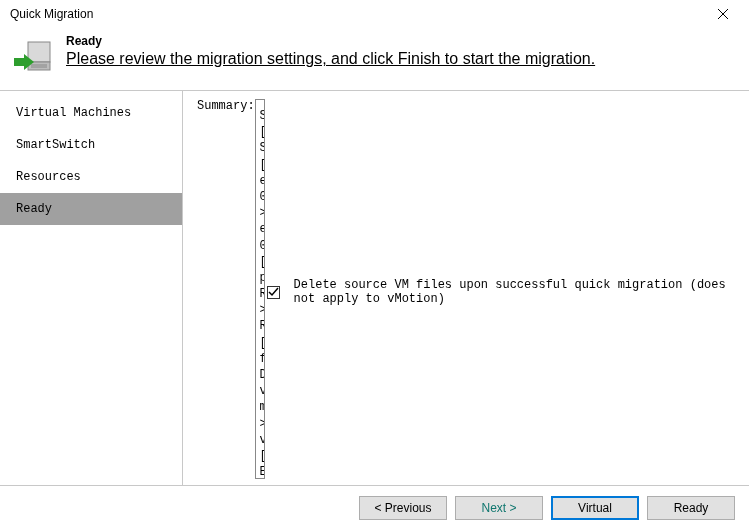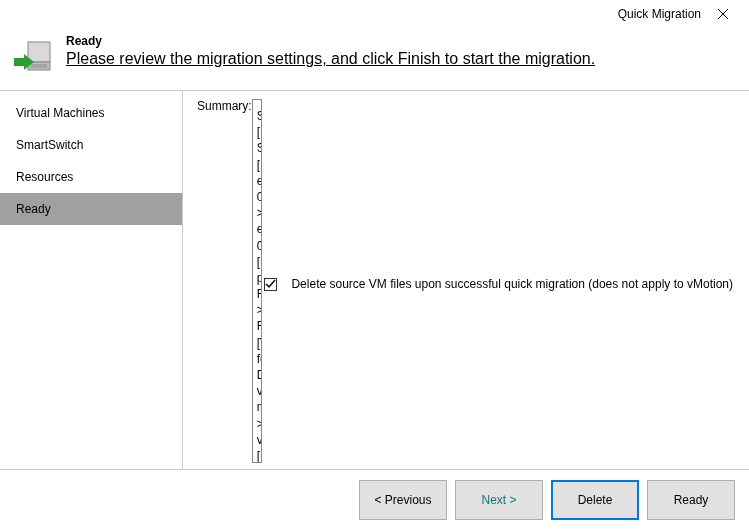--- a/index.html
+++ b/index.html
@@ -8,21 +8,21 @@
     width: 749px; height: 532px;
     font-family: "Segoe UI", Tahoma, sans-serif;
     font-size: 12px;
     color: #000;
     background: #fff;
     overflow: hidden;
   }
   .window { width: 749px; height: 532px; display: flex; flex-direction: column; }
   .titlebar {
     height: 28px;
-    display: flex; align-items: center; justify-content: flex-end;
+    display: flex; align-items: center; justify-content: space-between;
     padding: 0 4px 0 10px;
     background: #fff;
   }
   .titlebar .title { font-size: 12px; }
   .close-btn {
     width: 44px; height: 28px;
     display: flex; align-items: center; justify-content: center;
     font-size: 14px;
   }
   .close-btn svg { stroke: #000; stroke-width: 1; }
@@ -37,21 +37,21 @@
     margin-top: 4px;
   }
   .header-text h1 {
     margin: 0; font-size: 12px; font-weight: bold;
   }
   .header-text p { margin: 2px 16px 0 0; font-size: 16px; text-decoration: underline; }
 
   .divider { height: 1px; background: #c8c8c8; margin: 0; }
 
   .body {
-    flex: 1; display: flex; min-height: 0;
+    flex: 1; display: flex; min-height: 0; font-family: Liberation Mono, monospace;
   }
   .sidebar {
     width: 182px; flex-shrink: 0;
     background: #fff;
     padding-top: 6px;
   }
   .nav-item {
     padding: 9px 16px;
     font-size: 12px;
   }
@@ -88,21 +88,21 @@
     display: inline-flex; align-items: center; justify-content: center;
     font-size: 11px; line-height: 1;
   }
 
   .footer {
     display: flex; justify-content: flex-end; align-items: center;
     gap: 8px;
     padding: 10px 14px 12px 14px;
   }
   .btn {
-    min-width: 88px; height: 40px;
+    min-width: 88px; height: 24px;
     padding: 0 14px;
     background: #e1e1e1;
     border: 1px solid #adadad;
     font-size: 12px;
     display: inline-flex; align-items: center; justify-content: center;
   }
   .btn.disabled { color: #0f766e; }
   .btn.primary { border: 2px solid #0078d7; background: #e1e1e1; }
 </style>
 </head>
@@ -165,17 +165,17 @@
         <span>Delete source VM files upon successful quick migration (does not apply to vMotion)</span>
       </div>
     </div>
   </div>
 
   <div class="divider"></div>
 
   <div class="footer">
     <span class="btn">&lt; Previous</span>
     <span class="btn disabled">Next &gt;</span>
-    <span class="btn primary">Delete</span>
+    <span class="btn primary">Virtual</span>
     <span class="btn">Ready</span>
   </div>
 
 </div>
 
 </body></html>

